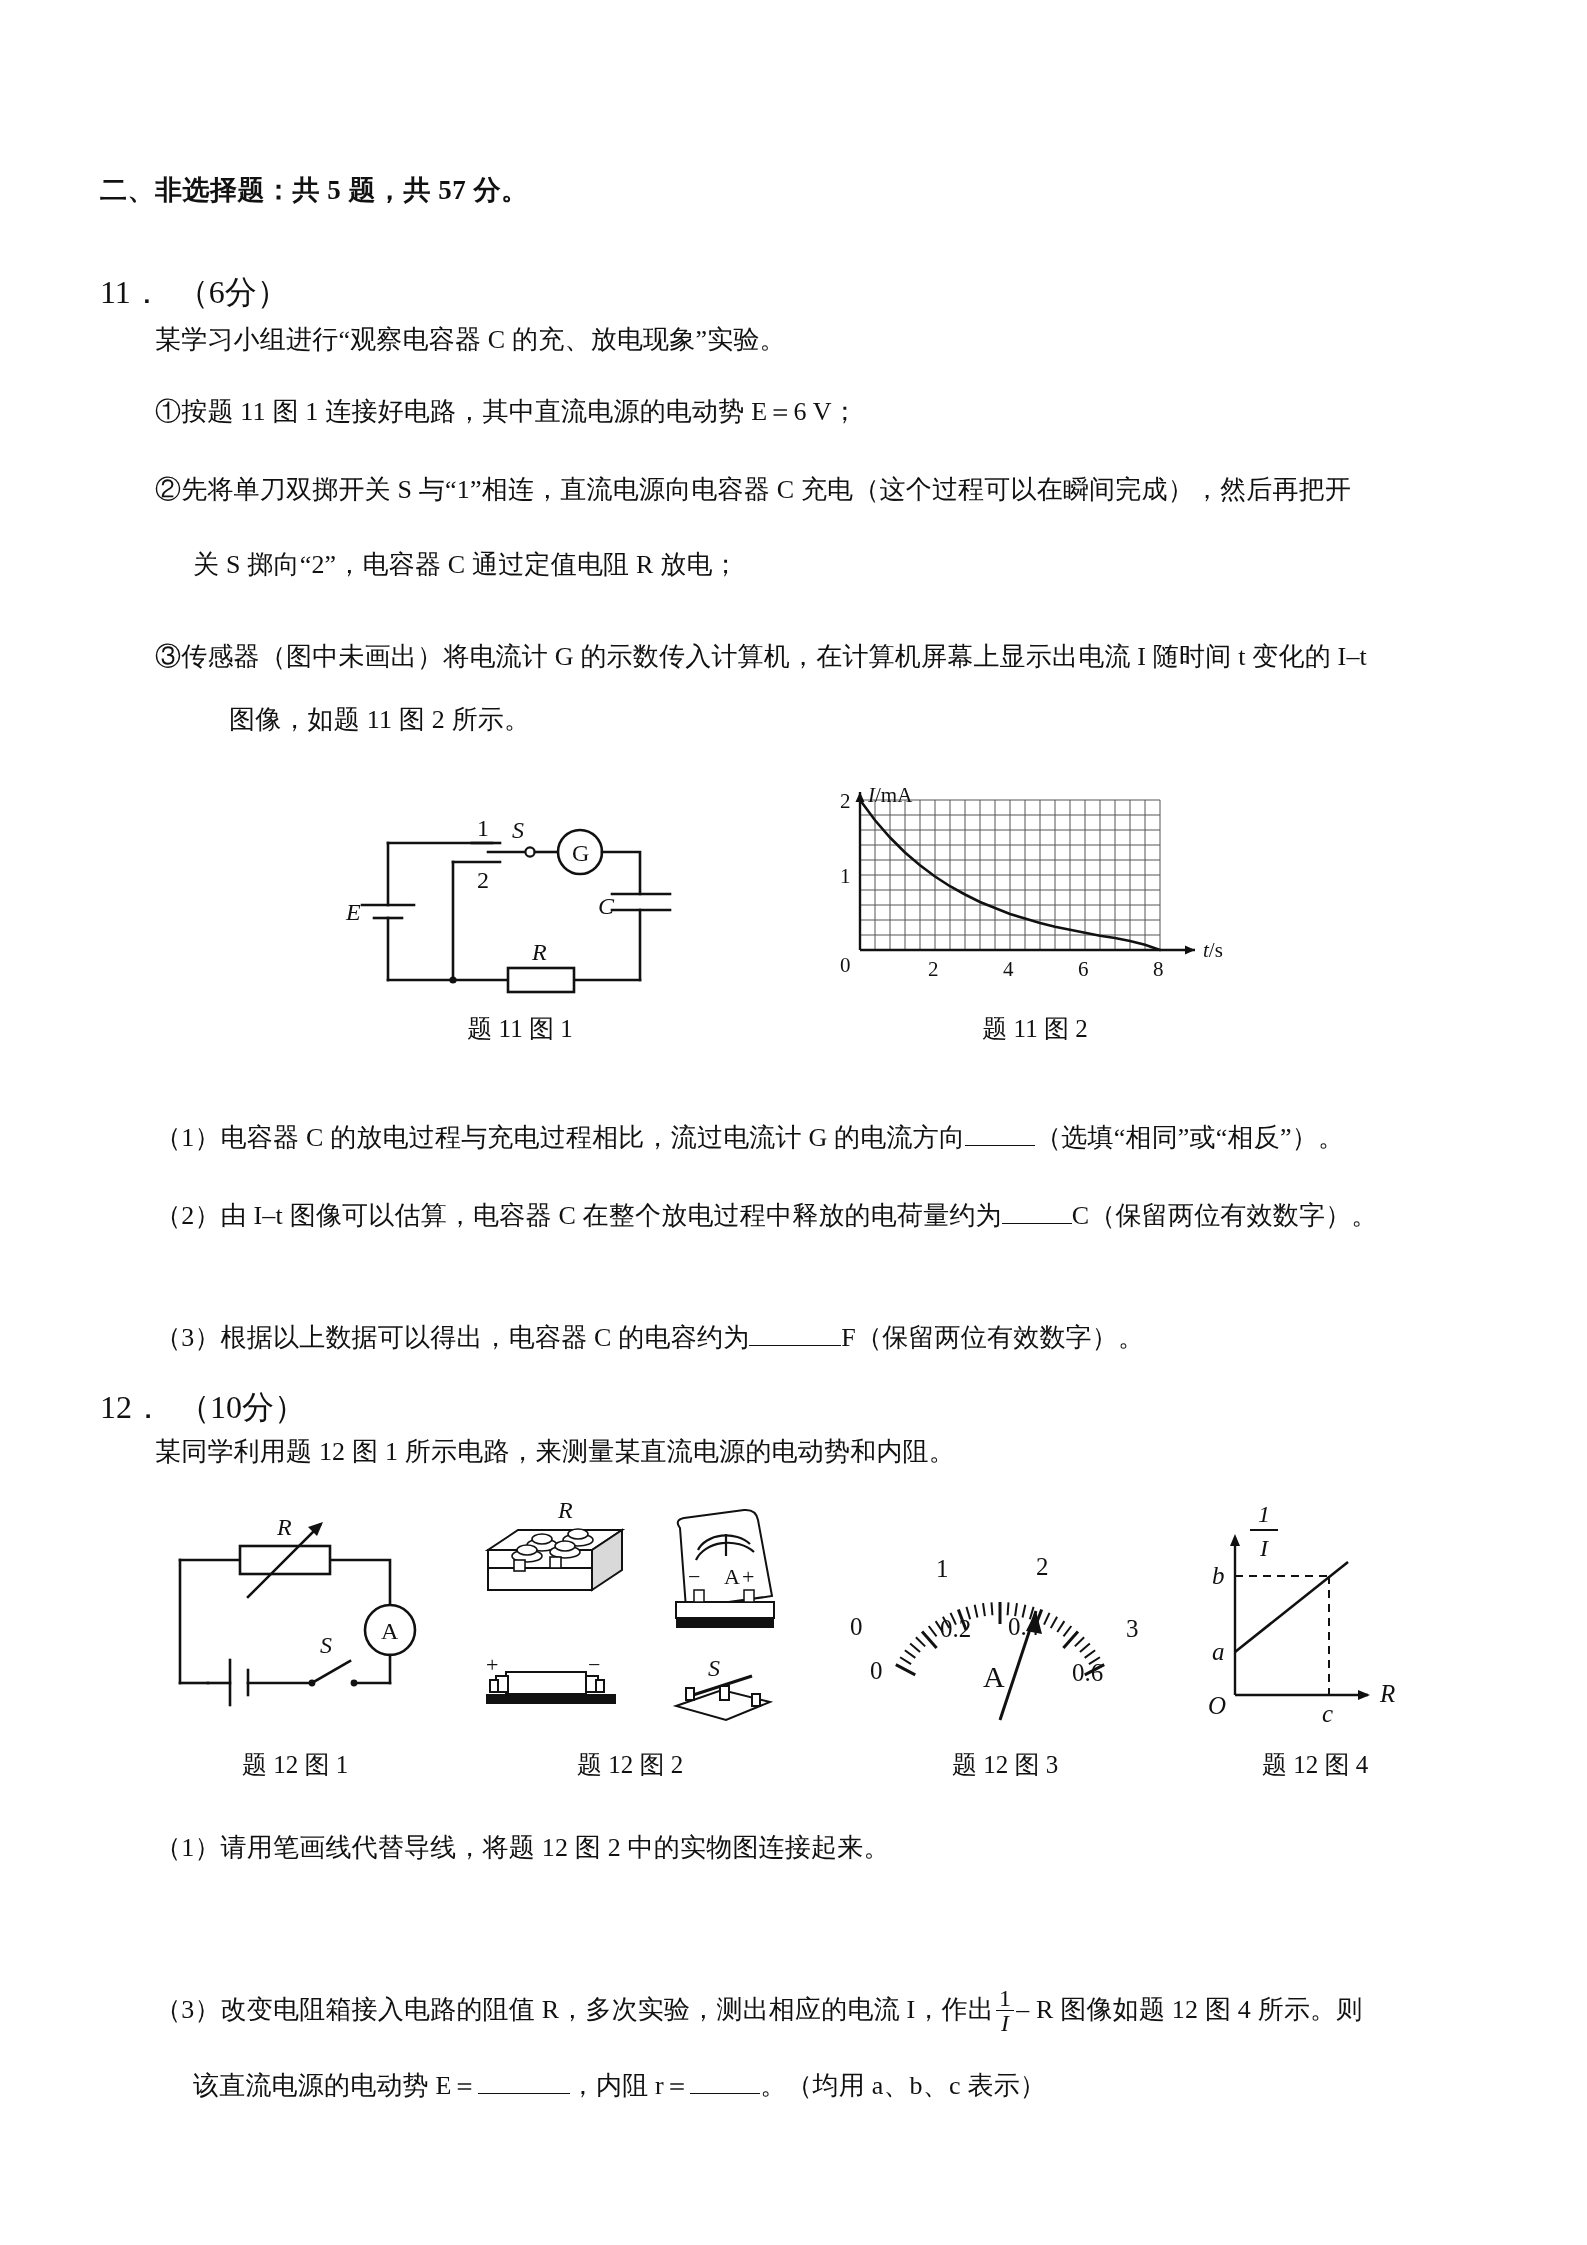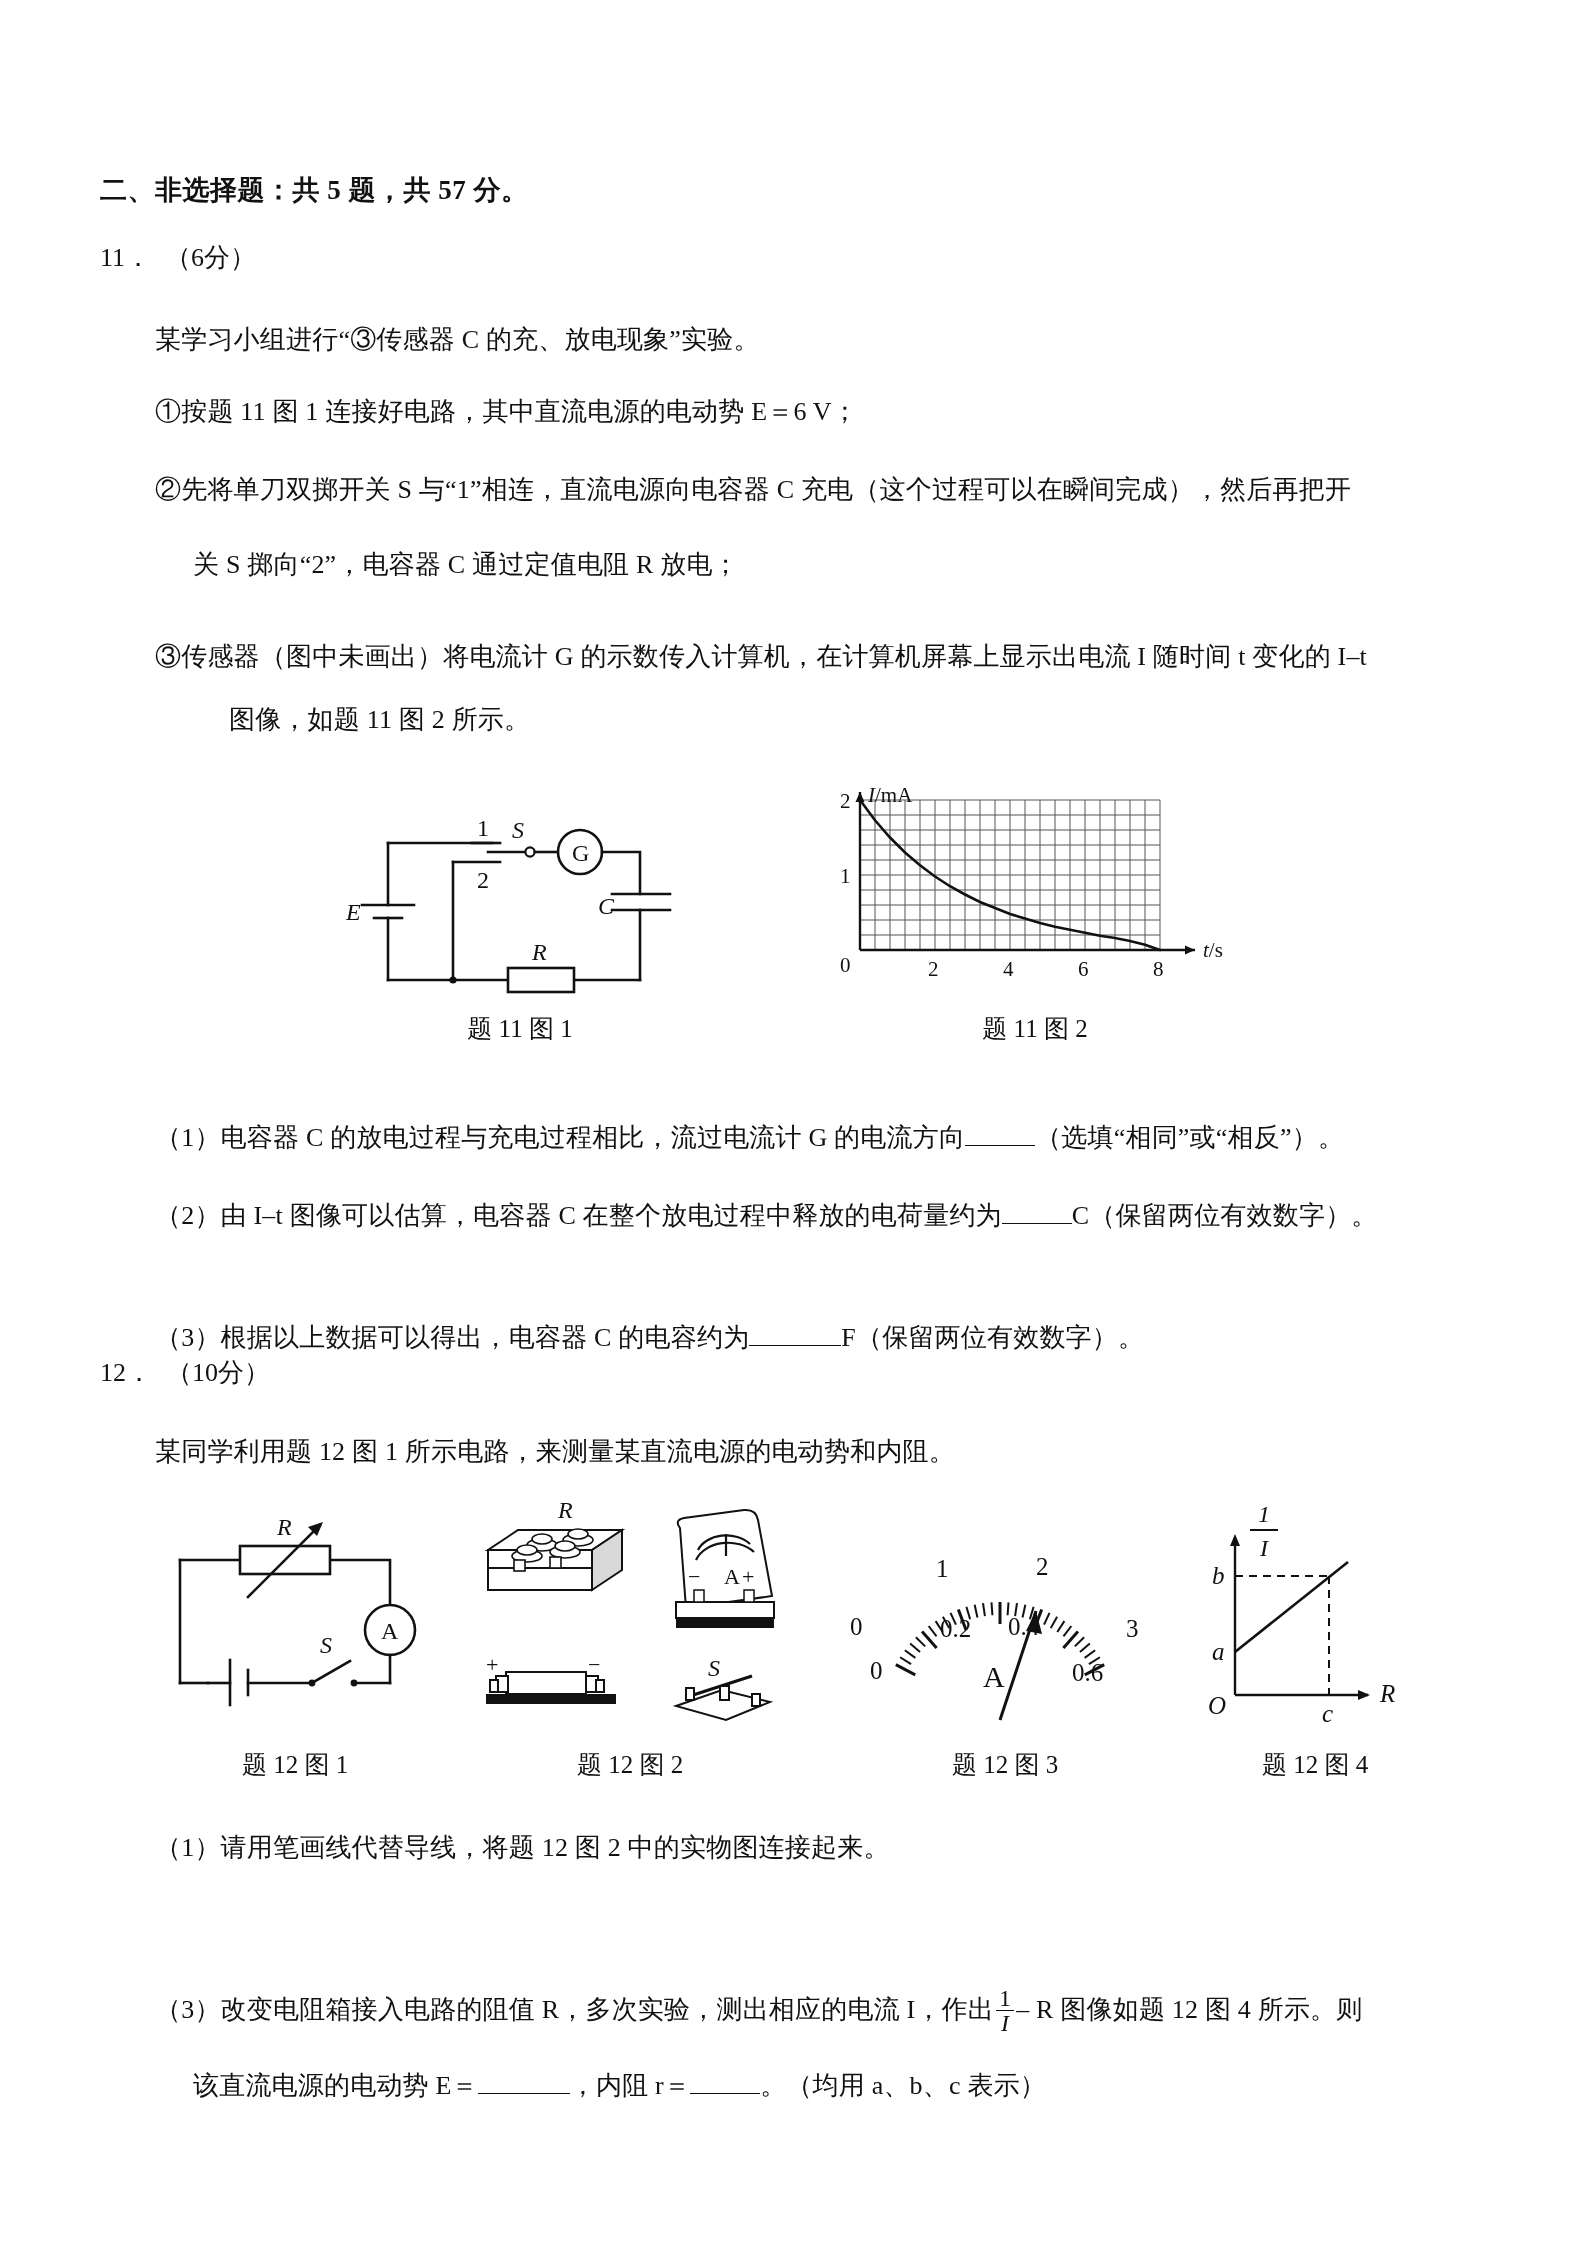--- a/index.html
+++ b/index.html
@@ -21,21 +21,22 @@
   .sec-head {
     position: absolute;
     left: 100px;
     top: 172px;
     font-size: 27px;
     font-weight: bold;
     letter-spacing: 0.5px;
   }
   .q-num {
     position: absolute;
-    font-size: 26px;
+    font-size: 32px;
+    margin-top: 31px;
   }
   .para {
     position: absolute;
     font-size: 26px;
     line-height: 1.55;
     letter-spacing: 0.2px;
     white-space: nowrap;
   }
   .blank {
     display: inline-block;
@@ -82,21 +83,21 @@
 <body>
 
 <div id="page">
 
   <div class="sec-head">二、非选择题：共 5 题，共 57 分。</div>
 
   <div class="q-num" style="left:100px; top:240px;">
     <span>11．</span><span style="display:inline-block;width:14px"></span><span>（6分）</span>
   </div>
 
-  <div class="para" style="left:155px; top:320px;">某学习小组进行“③传感器 C 的充、放电现象”实验。</div>
+  <div class="para" style="left:155px; top:320px;">某学习小组进行“观察电容器 C 的充、放电现象”实验。</div>
 
   <div class="para" style="left:155px; top:392px;">①按题 11 图 1 连接好电路，其中直流电源的电动势 E＝6 V；</div>
   <div class="para" style="left:155px; top:470px;">②先将单刀双掷开关 S 与“1”相连，直流电源向电容器 C 充电（这个过程可以在瞬间完成），然后再把开</div>
   <div class="para" style="left:193px; top:545px;">关 S 掷向“2”，电容器 C 通过定值电阻 R 放电；</div>
   <div class="para" style="left:155px; top:625px;margin-top:12px;">③传感器（图中未画出）将电流计 G 的示数传入计算机，在计算机屏幕上显示出电流 I 随时间 t 变化的 I–t</div>
   <div class="para" style="left:193px; top:700px;margin-left:36px;">图像，如题 11 图 2 所示。</div>
 
   <div class="fig" style="left:340px; top:800px;">
     <svg width="360" height="200" viewBox="0 0 360 200">
       <g stroke="#111" stroke-width="2.6" fill="none" stroke-linecap="square">

